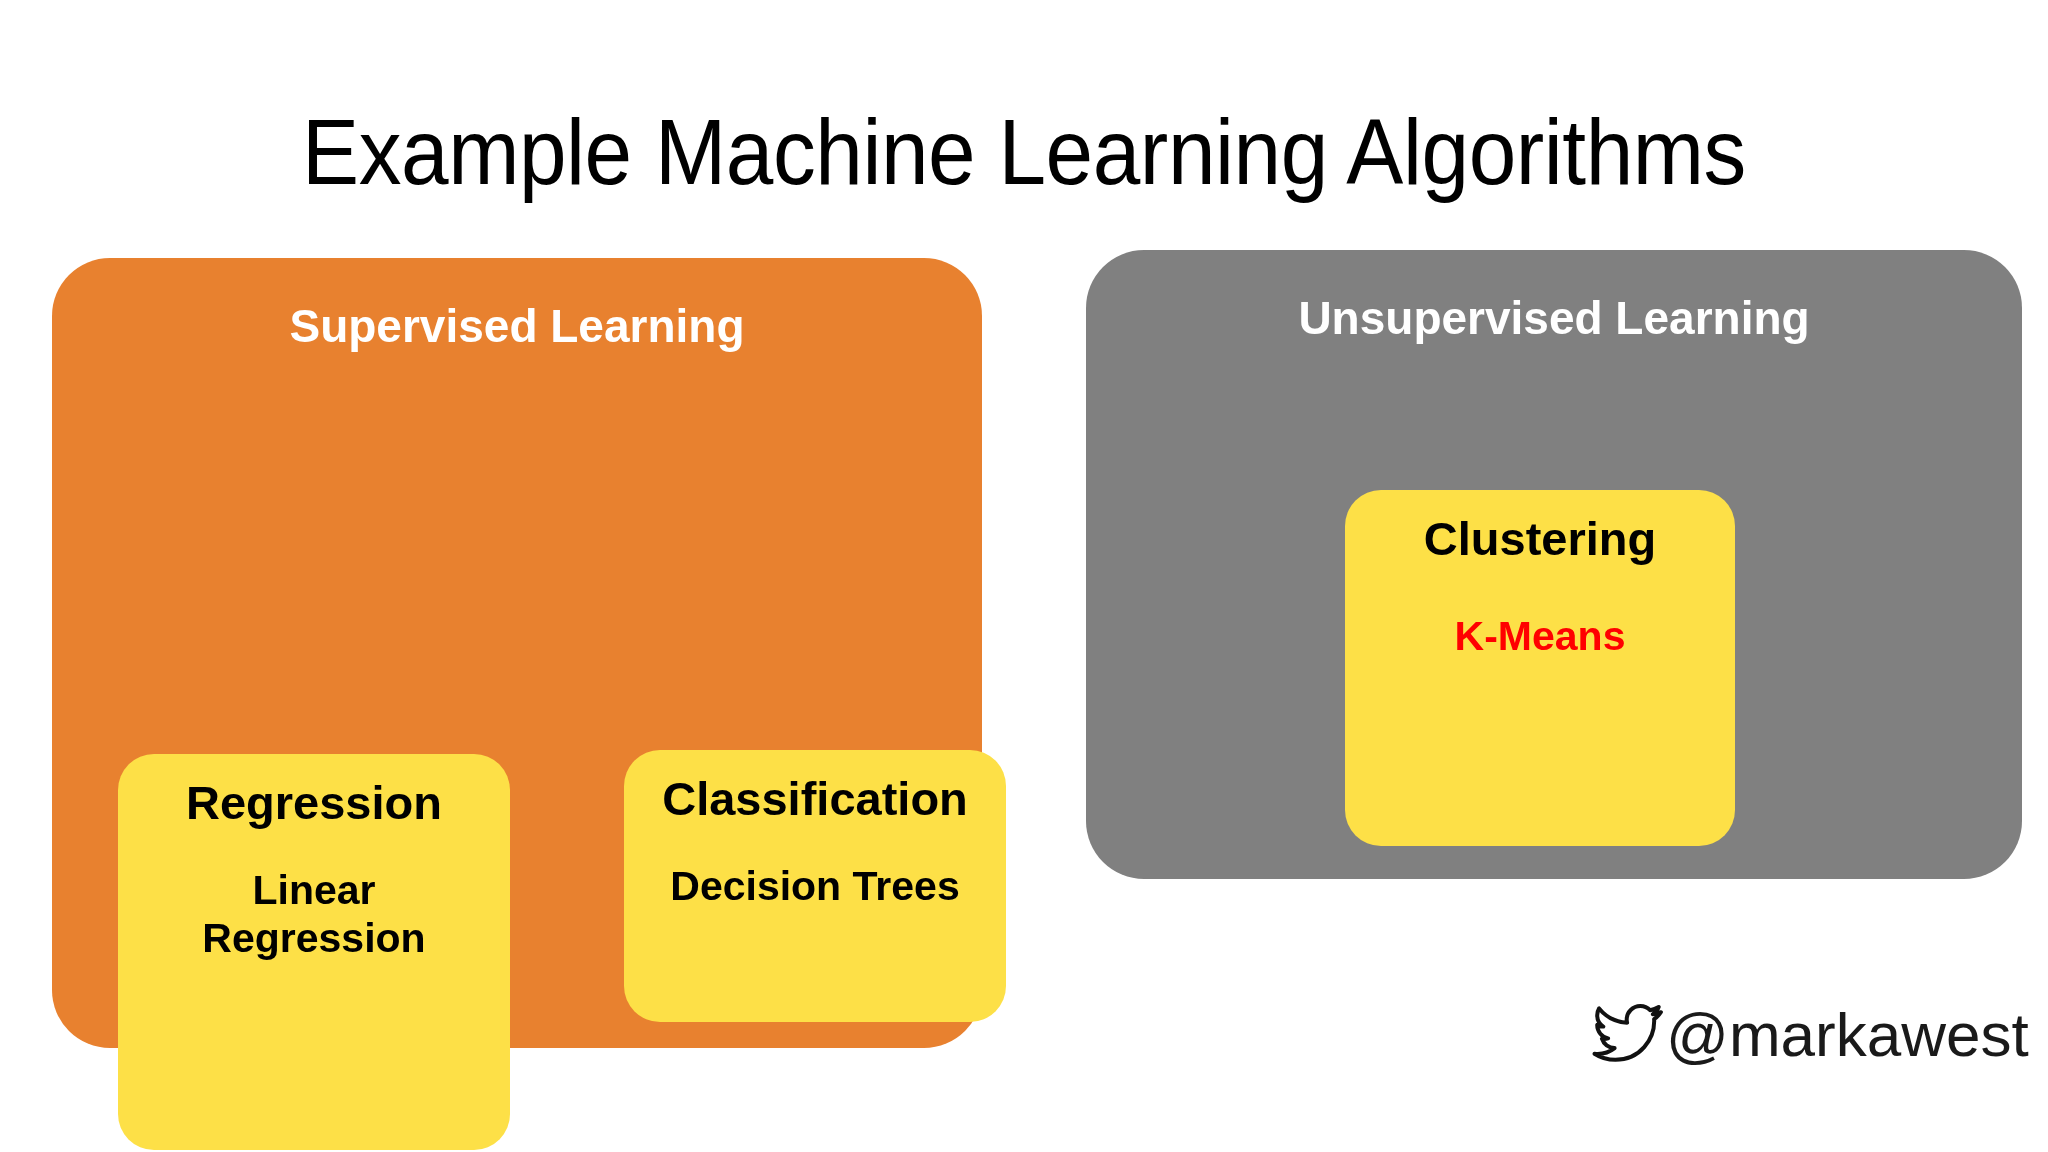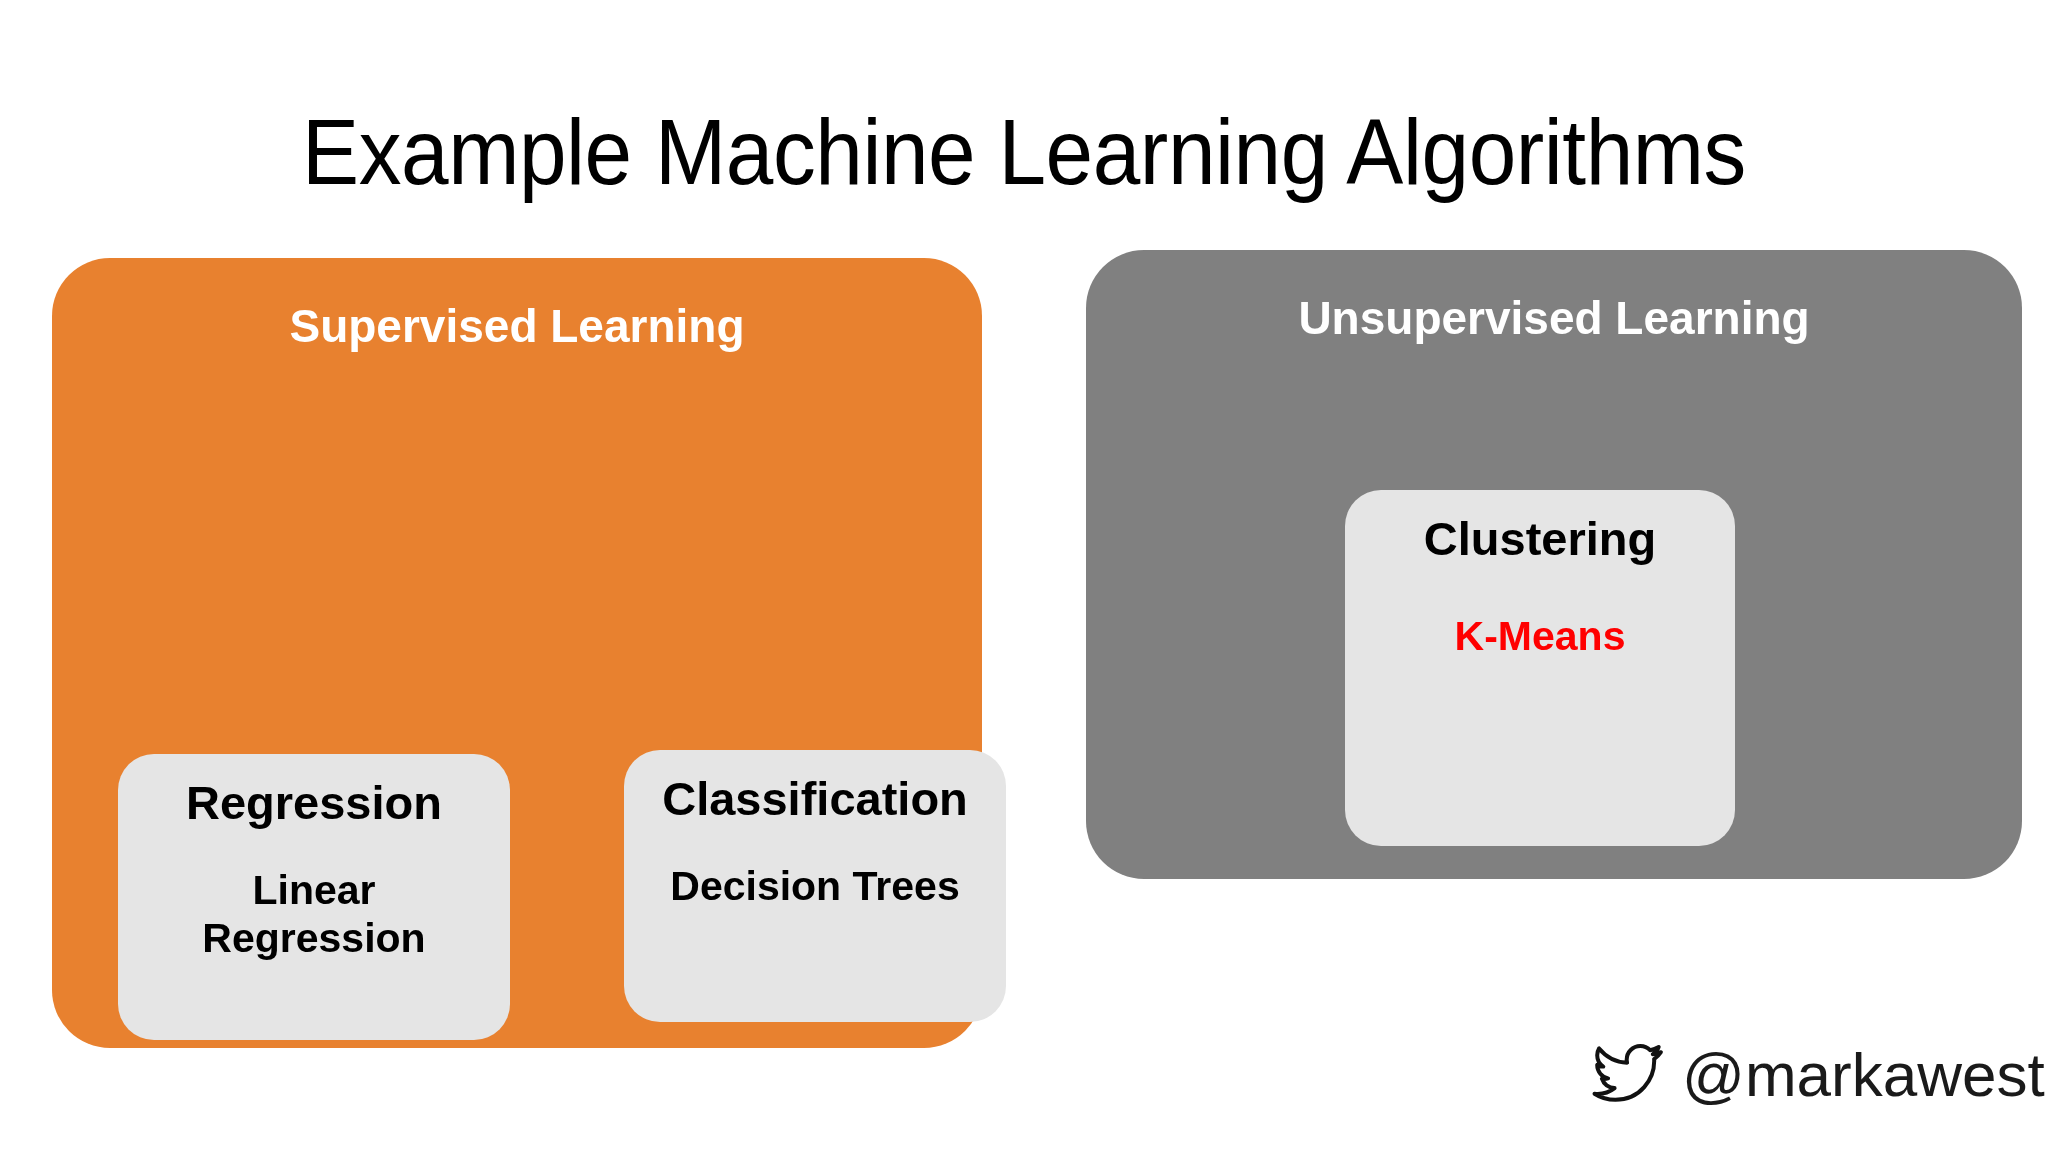--- a/index.html
+++ b/index.html
@@ -67,30 +67,30 @@
     font-weight: 700;
     font-size: 46px;
     line-height: 1.1;
     color: #ffffff;
     white-space: nowrap;
   }
 
   
   .card {
     position: absolute;
-    background: #e5e5e5;
+    background: #fde047;
     border-radius: 36px;
     box-sizing: border-box;
     padding-top: 22px;
   }
   .card-regression {
     left: 66px;
     top: 496px;
     width: 392px;
-    height: 286px;
+    height: 396px;
   }
   .card-classification {
     left: 572px;
     top: 492px;
     width: 382px;
     height: 272px;
   }
   .card-clustering {
     left: 1345px;
     top: 490px;
@@ -122,24 +122,24 @@
     color: #FF0000;
     margin-top: 46px;
     text-align: center;
   }
   .card-body .line { display: block; }
 
   
   .credit {
     position: absolute;
     left: 1592px;
-    top: 1044px;
+    top: 1004px;
     display: flex;
     align-items: flex-end;
-    gap: 18px;
+    gap: 2px;
   }
   .twitter-icon {
     width: 72px;
     height: 62px;
     display: block;
     flex: 0 0 auto;
   }
   .credit-handle {
     font-family: "Liberation Sans", sans-serif;
     font-weight: 400;

